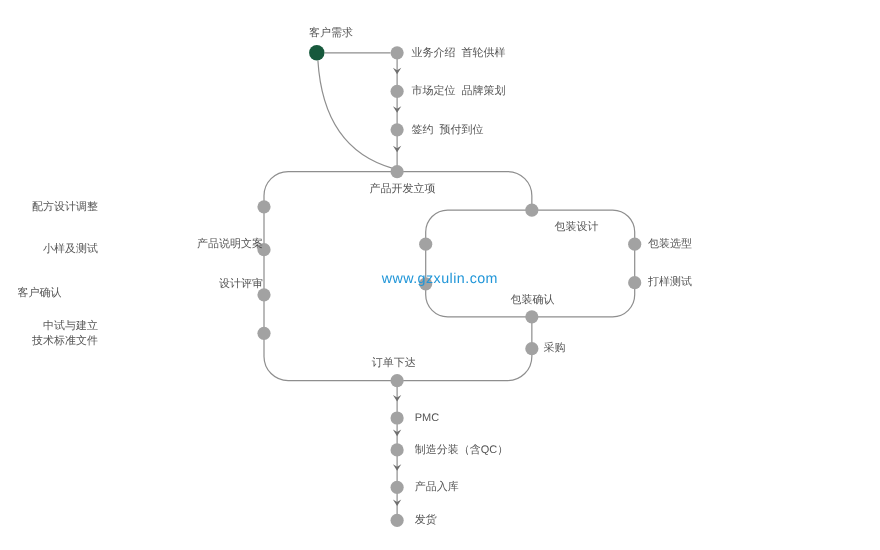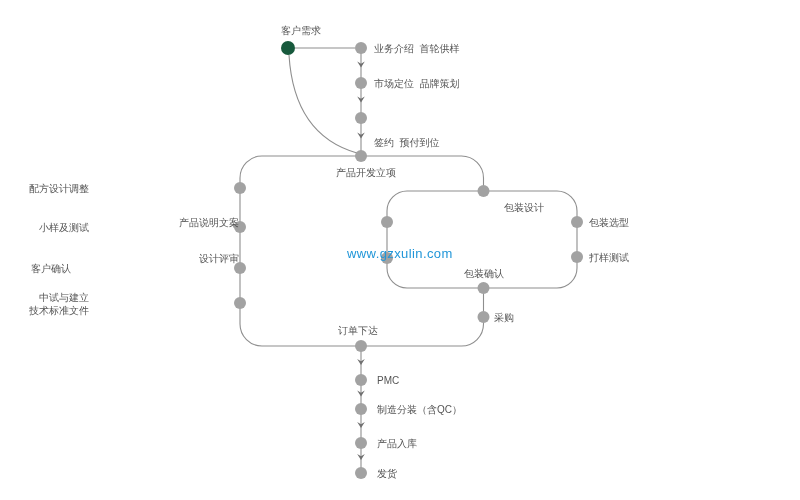--- a/index.html
+++ b/index.html
@@ -57,25 +57,25 @@
       <circle cx="361" cy="409" r="6"></circle>
       <circle cx="361" cy="443" r="6"></circle>
       <circle cx="361" cy="473" r="6"></circle>
     </g>
     <circle cx="288" cy="48" r="7" fill="#17593c"></circle>
   </svg>
 
   <div class="lbl" style="left:281px;top:30px;">客户需求</div>
   <div class="lbl" style="left:374px;top:48px;">业务介绍  首轮供样</div>
   <div class="lbl" style="left:374px;top:83px;">市场定位  品牌策划</div>
-  <div class="lbl" style="left:374px;top:118px;margin-top:24px;">签约  预付到位</div>
+  <div class="lbl" style="left:374px;top:118px;">签约  预付到位</div>
   <div class="lbl center" style="left:366px;top:172px;">产品开发立项</div>
   <div class="lbl right" style="right:571px;top:188px;">配方设计调整</div>
   <div class="lbl right" style="right:571px;top:227px;">小样及测试</div>
-  <div class="lbl right" style="right:589px;top:268px;">客户确认</div>
+  <div class="lbl right" style="right:604px;top:268px;font-family:Liberation Mono, monospace;">客户确认</div>
   <div class="lbl right" style="right:571px;top:297px;">中试与建立</div>
   <div class="lbl right" style="right:571px;top:310px;">技术标准文件</div>
   <div class="lbl right" style="right:421px;top:222px;">产品说明文案</div>
   <div class="lbl right" style="right:421px;top:258px;">设计评审</div>
   <div class="lbl center" style="left:484px;top:207px;margin-left:40px;">包装设计</div>
   <div class="lbl" style="left:589px;top:222px;">包装选型</div>
   <div class="lbl" style="left:589px;top:257px;">打样测试</div>
   <div class="lbl center" style="left:484px;top:273px;">包装确认</div>
   <div class="lbl" style="left:494px;top:317px;">采购</div>
   <div class="lbl center" style="left:358px;top:330px;">订单下达</div>

